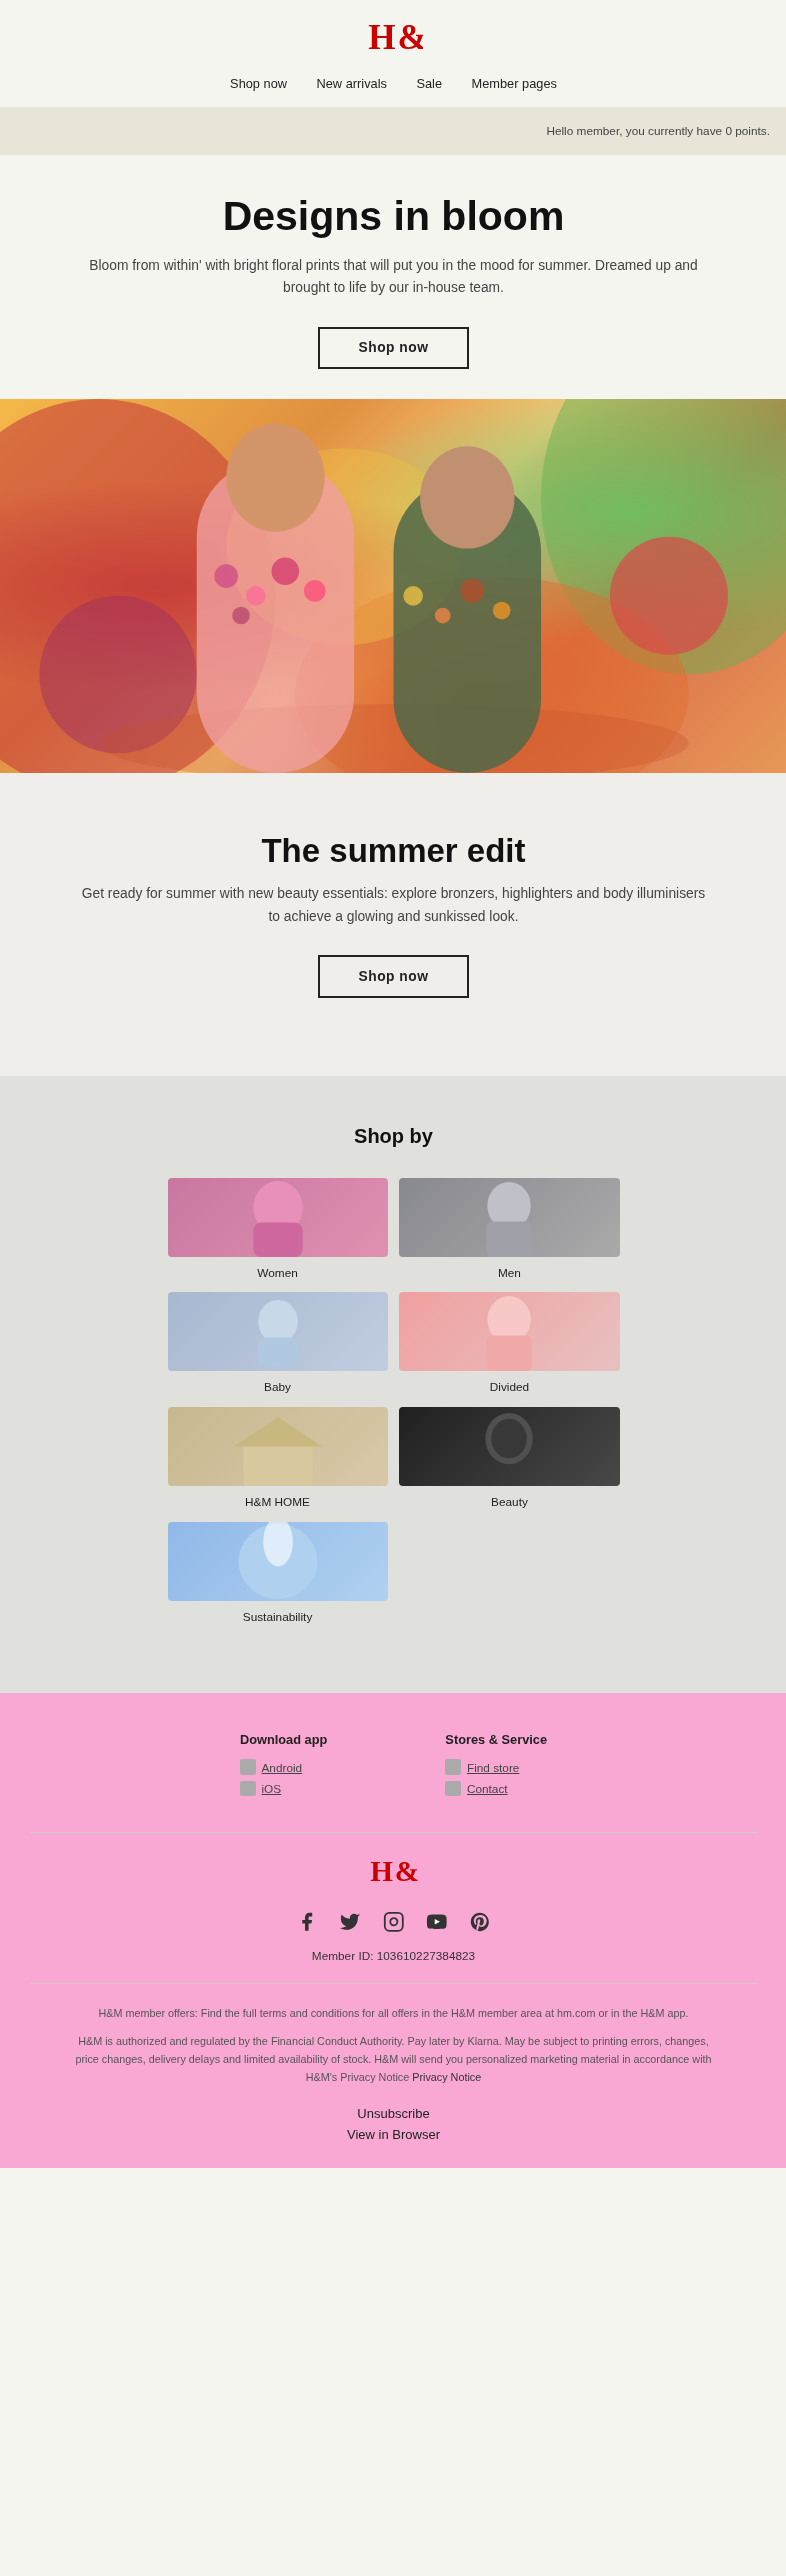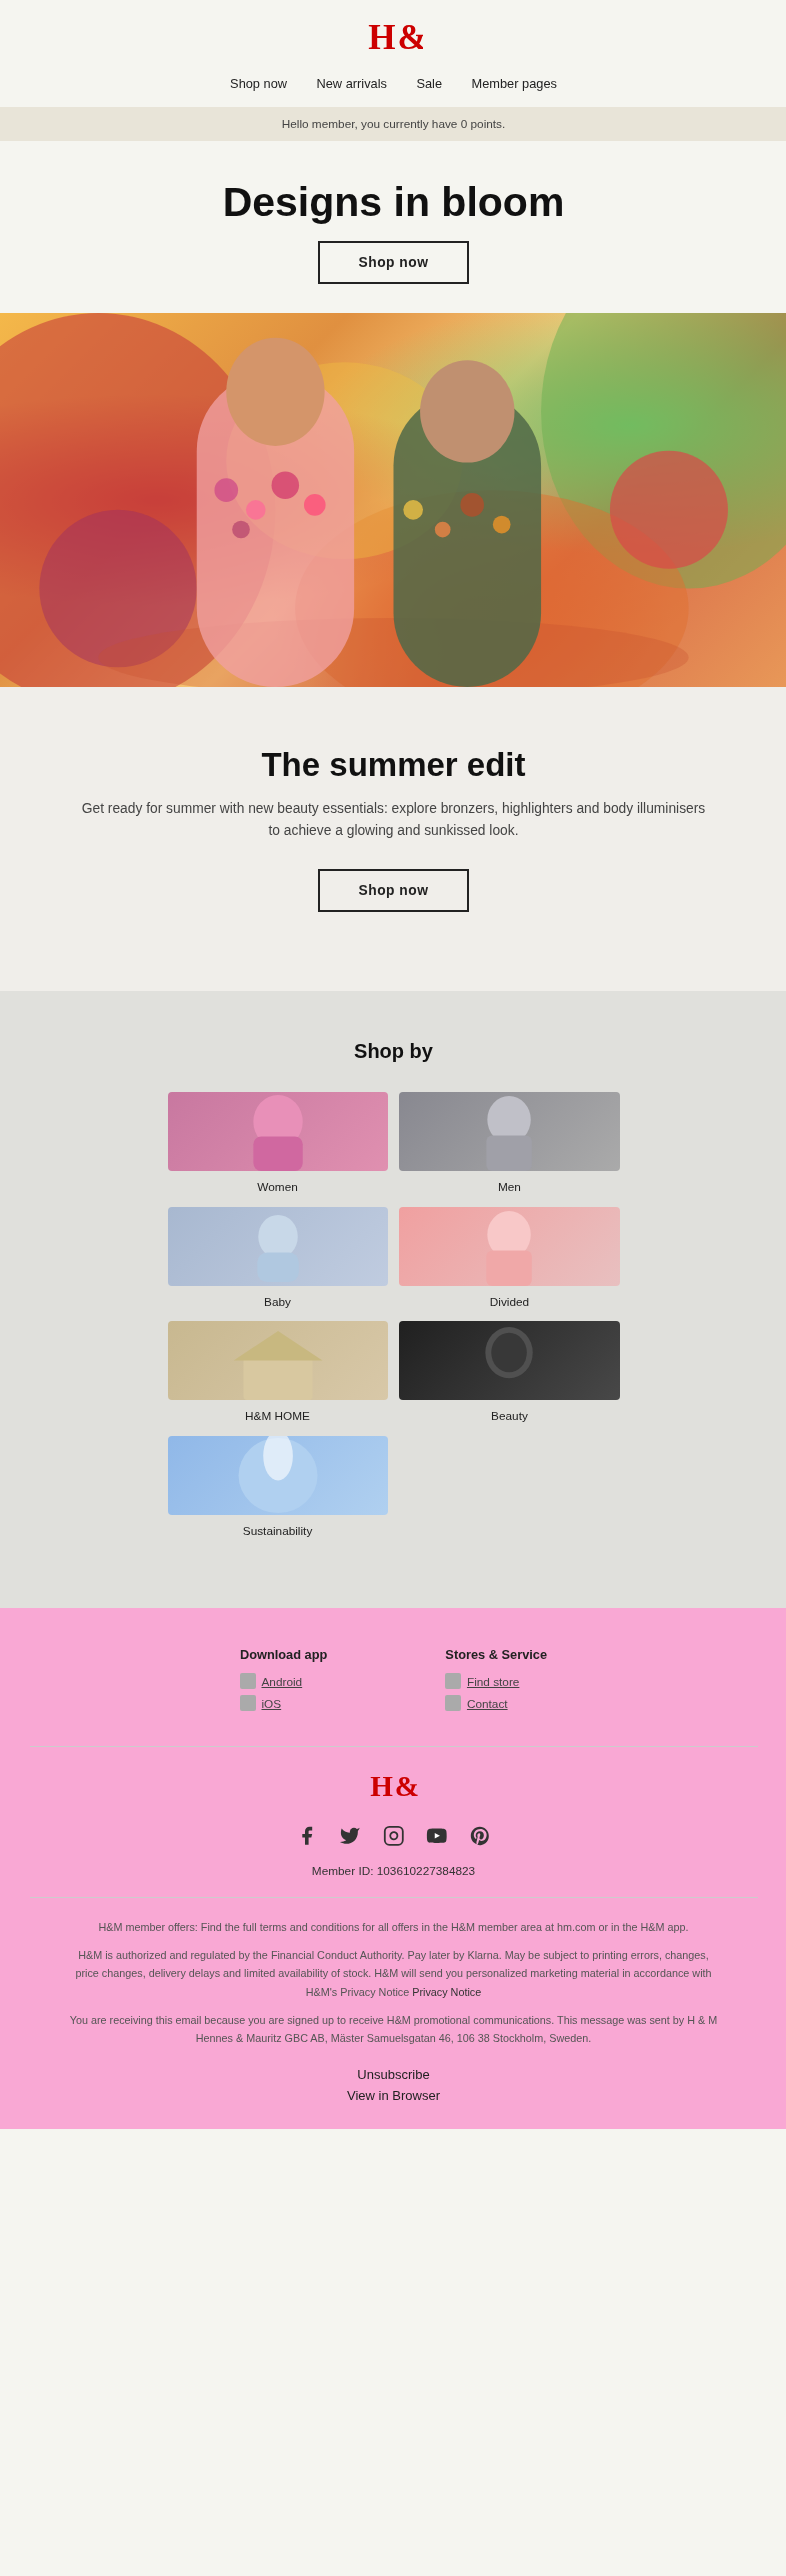--- a/index.html
+++ b/index.html
@@ -29,22 +29,22 @@
     }
     .nav-item {
       font-size: 12.8px;
       color: #222;
       cursor: pointer;
     }
 
     
     .member-bar {
       background: #e8e4d8;
-      text-align: center;
-      padding: 10px;
+      text-align: right;
+      padding: 17px;
       font-size: 11.8px;
       color: #444;
     }
 
     
     .hero {
       background: #f5f5f0;
       text-align: center;
       padding: 39px 79px 0;
     }
@@ -276,20 +276,21 @@
     <span class="nav-item">Member pages</span>
   </nav>
 </div>
 
 <div class="member-bar">
   <span>Hello member, you currently have 0 points.</span>
 </div>
 
 <div class="hero">
   <h1 class="hero-title">Designs in bloom</h1>
+  <p class="hero-subtitle">Bloom from within' with bright floral prints that will put you in the mood for summer. Dreamed up and brought to life by our in-house team.</p>
   <button class="shop-btn">Shop now</button>
 </div>
 
 <div class="hero-image">
   <div class="hero-image-inner">
 
     <svg width="787" height="374" viewBox="0 0 800 380" xmlns="http://www.w3.org/2000/svg" style="position:absolute;top:0;left:0;width:100%;height:100%">
 
       <ellipse cx="100" cy="200" rx="180" ry="200" fill="#c8403a" opacity="0.6"></ellipse>
       <ellipse cx="700" cy="100" rx="150" ry="180" fill="#6ab050" opacity="0.5"></ellipse>
@@ -480,21 +481,20 @@
   </div>
 
   <hr class="divider">
 
   <div class="footer-legal">
     <p>H&amp;M member offers: Find the full terms and conditions for all offers in the H&amp;M member area at hm.com or in the H&amp;M app.</p>
     <p>
       <span>H&amp;M is authorized and regulated by the Financial Conduct Authority. Pay later by Klarna. May be subject to printing errors, changes, price changes, delivery delays and limited availability of stock. H&amp;M will send you personalized marketing material in accordance with H&amp;M's Privacy Notice</span>
       <a>Privacy Notice</a>
     </p>
-    <p>You are receiving this email because you are signed up to receive H&amp;M promotional communications. This message was sent by H &amp; M Hennes &amp; Mauritz GBC AB, Mäster Samuelsgatan 46, 106 38 Stockholm, Sweden.</p>
   </div>
 
   <div class="footer-actions">
     <a class="footer-action-link">Unsubscribe</a>
     <a class="footer-action-link">View in Browser</a>
   </div>
 
 </div>
 
 

